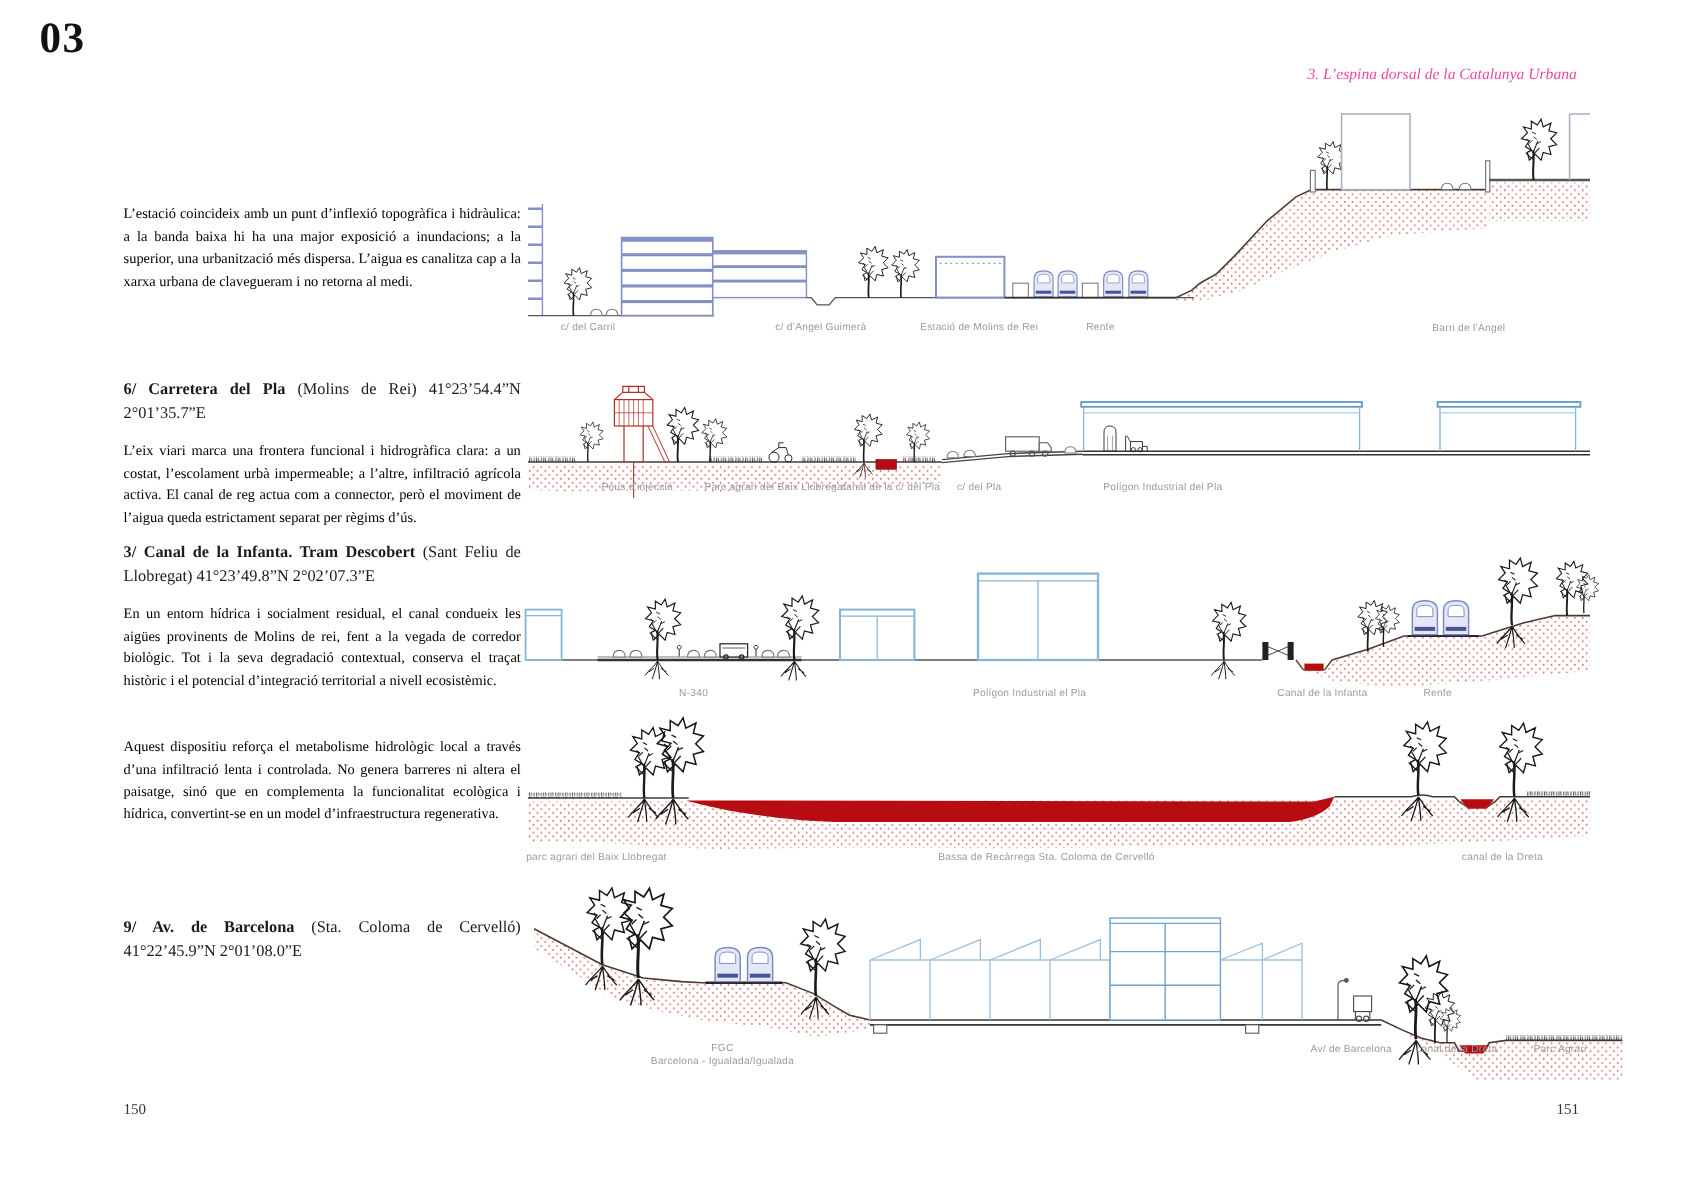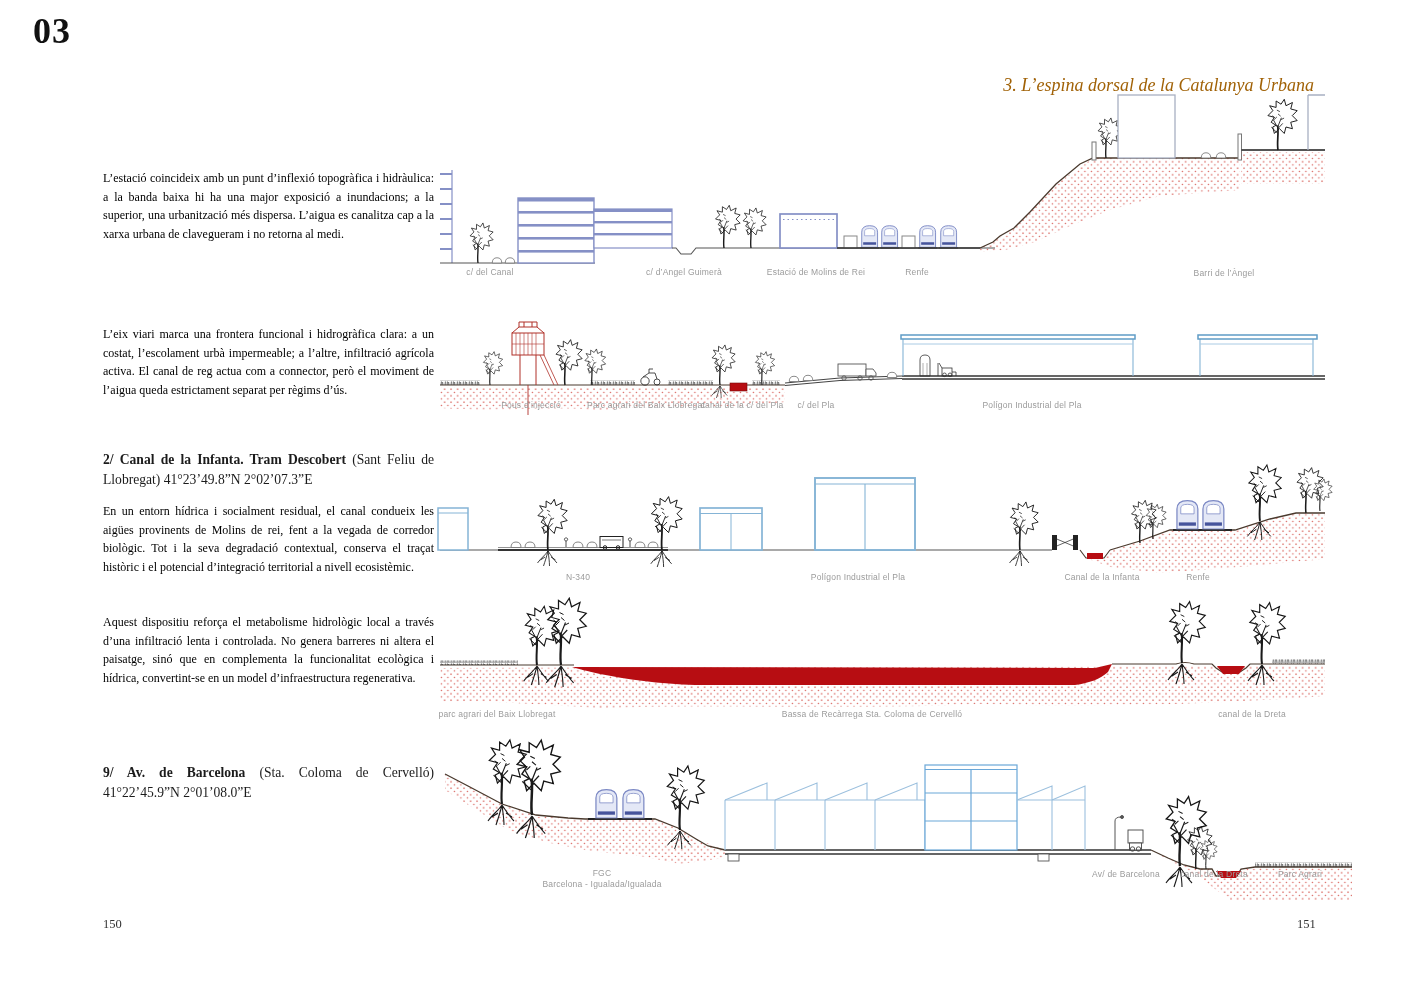--- a/index.html
+++ b/index.html
@@ -6,21 +6,21 @@
   .page {
     position:relative; width:1410px; height:1000px; background:#ffffff;
     font-family:"Liberation Serif", serif; color:#1d1d1d; overflow:hidden;
   }
   .chapter {
     position:absolute; left:33px; top:10px;
     font-size:36px; font-weight:bold; letter-spacing:1px; color:#111;
   }
   .running-header {
     position:absolute; right:96px; top:54px;
-    font-style:italic; font-size:18px; color:#a16207; white-space:nowrap;margin-top:21px;
+    font-style:italic; font-size:13px; color:#ec4899; white-space:nowrap;
   }
   .sec { position:absolute; left:103px; width:331px; }
   .sec h3 {
     margin:0; font-size:13.6px; line-height:1.5;
     font-weight:normal; text-align:justify; color:#1b1b1b;
   }
   .sec h3 b { font-weight:bold; }
   .sec p {
     margin:11px 0 0; font-size:12px; line-height:1.56;
     text-align:justify; color:#000000;
@@ -71,25 +71,26 @@
   </svg>
 
   <div class="chapter">03</div>
   <div class="running-header">3. L’espina dorsal de la Catalunya Urbana</div>
 
   <div class="sec" style="top:158px">
     <p>L’estació coincideix amb un punt d’inflexió topogràfica i hidràulica: a la banda baixa hi ha una major exposició a inundacions; a la superior, una urbanització més dispersa. L’aigua es canalitza cap a la xarxa urbana de clavegueram i no retorna al medi.</p>
   </div>
 
   <div class="sec" style="top:314px">
+    <h3><b>6/ Carretera del Pla</b> <span>(Molins de Rei) 41°23’54.4”N 2°01’35.7”E</span></h3>
     <p>L’eix viari marca una frontera funcional i hidrogràfica clara: a un costat, l’escolament urbà impermeable; a l’altre, infiltració agrícola activa. El canal de reg actua com a connector, però el moviment de l’aigua queda estrictament separat per règims d’ús.</p>
   </div>
 
   <div class="sec" style="top:450px">
-    <h3><b>2/ Canal de la Infanta. Tram Descobert</b> <span>(Sant Feliu de Llobregat) 41°23’49.8”N 2°02’07.3”E</span></h3>
+    <h3><b>3/ Canal de la Infanta. Tram Descobert</b> <span>(Sant Feliu de Llobregat) 41°23’49.8”N 2°02’07.3”E</span></h3>
     <p>En un entorn hídrica i socialment residual, el canal condueix les aigües provinents de Molins de rei, fent a la vegada de corredor biològic. Tot i la seva degradació contextual, conserva el traçat històric i el potencial d’integració territorial a nivell ecosistèmic.</p>
   </div>
 
   <div class="sec" style="top:602px">
     <p>Aquest dispositiu reforça el metabolisme hidrològic local a través d’una infiltració lenta i controlada. No genera barreres ni altera el paisatge, sinó que en complementa la funcionalitat ecològica i hídrica, convertint-se en un model d’infraestructura regenerativa.</p>
   </div>
 
   <div class="sec" style="top:763px">
     <h3><b>9/ Av.  de Barcelona</b> <span>(Sta. Coloma de Cervelló) 41°22’45.9”N 2°01’08.0”E</span></h3>
   </div>
@@ -329,31 +330,31 @@
     <path d="M711,112 L744,127 L772,131 L776,138 H797 L801,131 L815,129 H912 V162 H790 L760,140 Z" fill="url(#stip)"></path>
     <path d="M711,112 L728,120 L744,127 L760,131 L772,131 L776,138 H797 L801,131 L815,129 H912" stroke="#4a3a2e" stroke-width="1.3" fill="none"></path>
     <path d="M776,133 H801 L796,140 H781 Z" fill="#b70d12"></path>
     <use href="#tree" transform="translate(740,128) scale(2.6)"></use>
     <use href="#roots" transform="translate(740,129) scale(2.0)"></use>
     <use href="#tree" transform="translate(756,131) scale(1.6)"></use>
     <use href="#tree" transform="translate(766,131) scale(1.1)"></use>
     <rect x="815" y="124.5" width="97" height="4.5" fill="url(#grass)"></rect>
   </svg>
 
-  <span class="lbl" style="left:490px; top:267px">c/ del Canal</span>
+  <span class="lbl" style="left:490px; top:267px">c/ del Carril</span>
   <span class="lbl" style="left:684px; top:267px">c/ d’Angel Guimerà</span>
   <span class="lbl" style="left:816px; top:267px">Estació de Molins de Rei</span>
   <span class="lbl" style="left:917px; top:267px">Renfe</span>
   <span class="lbl" style="left:1224px; top:268px">Barri de l’Àngel</span>
 
   <span class="lbl" style="left:531px; top:400px">Pous d’injecció</span>
   <span class="lbl" style="left:646px; top:400px">Parc agrari del Baix Llobregat</span>
   <span class="lbl" style="left:742px; top:400px">canal de la c/ del Pla</span>
   <span class="lbl" style="left:816px; top:400px">c/ del Pla</span>
-  <span class="lbl" style="left:1032px; top:400px">Polígon Industrial del Pla</span>
+  <span class="lbl" style="left:969px; top:400px">Polígon Industrial del Pla</span>
 
   <span class="lbl" style="left:578px; top:572px">N-340</span>
   <span class="lbl" style="left:858px; top:572px">Polígon Industrial el Pla</span>
   <span class="lbl" style="left:1102px; top:572px">Canal de la Infanta</span>
   <span class="lbl" style="left:1198px; top:572px">Renfe</span>
 
   <span class="lbl" style="left:497px; top:709px">parc agrari del Baix Llobregat</span>
   <span class="lbl" style="left:872px; top:709px">Bassa de Recàrrega Sta. Coloma de Cervelló</span>
   <span class="lbl" style="left:1252px; top:709px">canal de la Dreta</span>
 

